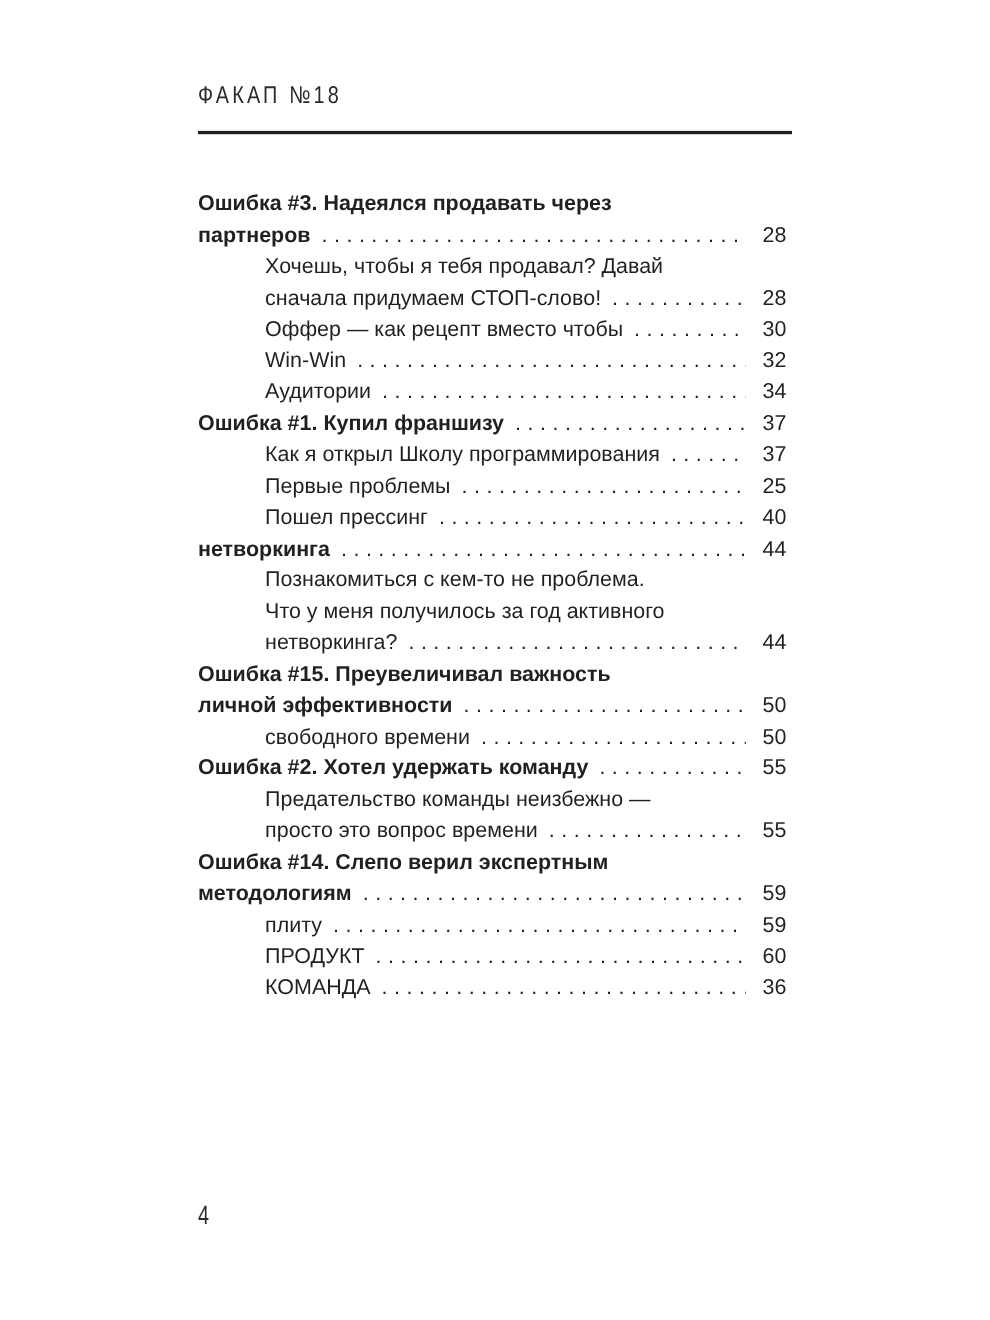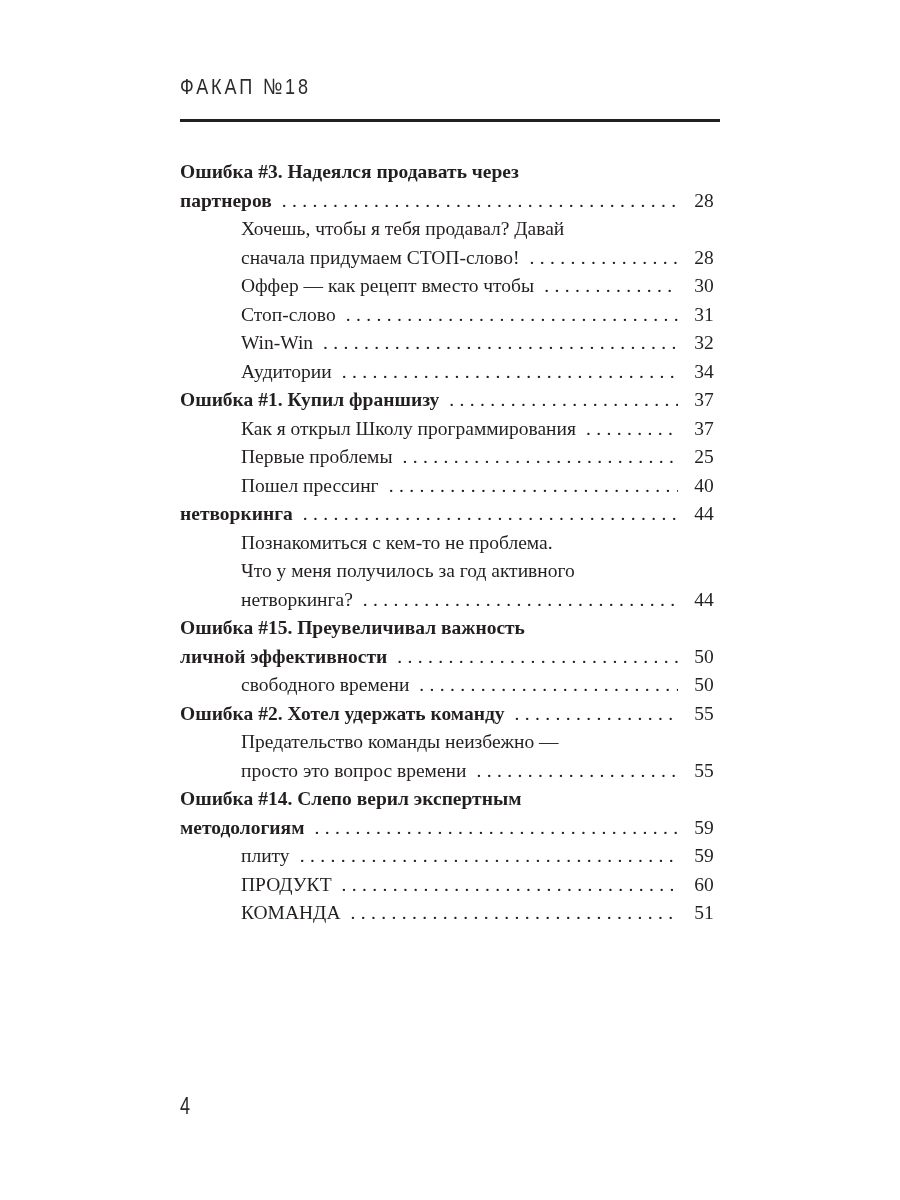--- a/index.html
+++ b/index.html
@@ -3,21 +3,21 @@
   <meta charset="utf-8">
   <style>
     html, body { margin: 0; padding: 0; background: #ffffff; }
     body { width: 900px; height: 1200px; position: relative; overflow: hidden; color: #231f20; }
     .header-title {
       position: absolute; left: 180px; top: 74px;
       font-family: "Liberation Sans", sans-serif; font-size: 22px; letter-spacing: 3.5px;
       font-weight: normal; color: #2b2b2b; transform: scaleX(0.82); transform-origin: left top;
     }
     .header-rule { position: absolute; left: 180px; top: 119px; width: 540px; height: 3px; background: #231f20; }
-    .toc { position: absolute; left: 180px; top: 158px; width: 540px; font-family: Liberation Serif, serif; font-size: 19.5px; }
+    .toc { position: absolute; left: 180px; top: 171px; width: 540px; font-family: Liberation Sans, sans-serif; font-size: 19.5px; }
     .line { height: 28.5px; line-height: 28.5px; display: flex; align-items: baseline; white-space: nowrap; }
     .line.sub { padding-left: 61px; }
     .line.bold { font-weight: bold; }
     .line .text { flex: 0 0 auto; }
     .line .dots {
       flex: 1 1 auto; overflow: hidden; margin: 0 10px 0 10px; font-weight: normal;
       letter-spacing: 5.6px; color: #231f20;
     }
     .line .dots::before { content: ". . . . . . . . . . . . . . . . . . . . . . . . . . . . . . . . . . . . . . . . . . . . . . . . . . . . . . . . . . . . . . . . . . . . . . . . . . . . . . . . . . . . "; letter-spacing: 0; word-spacing: 0.5px; }
     .line .page { flex: 0 0 auto; width: 32px; text-align: center; font-weight: normal; }
@@ -47,25 +47,20 @@
     </div>
     <div class="line sub">
       <span class="text">сначала придумаем СТОП-слово!</span>
       <span class="dots"></span>
       <span class="page">28</span>
     </div>
     <div class="line sub">
       <span class="text">Оффер — как рецепт вместо чтобы</span>
       <span class="dots"></span>
       <span class="page">30</span>
-    </div>
-    <div class="line sub">
-      <span class="text">Стоп-слово</span>
-      <span class="dots"></span>
-      <span class="page">31</span>
     </div>
     <div class="line sub">
       <span class="text">Win-Win</span>
       <span class="dots"></span>
       <span class="page">32</span>
     </div>
     <div class="line sub">
       <span class="text">Аудитории</span>
       <span class="dots"></span>
       <span class="page">34</span>
@@ -146,17 +141,17 @@
       <span class="page">59</span>
     </div>
     <div class="line sub">
       <span class="text">ПРОДУКТ</span>
       <span class="dots"></span>
       <span class="page">60</span>
     </div>
     <div class="line sub">
       <span class="text">КОМАНДА</span>
       <span class="dots"></span>
-      <span class="page">51</span>
+      <span class="page">36</span>
     </div>
   </div>
 
 <div class="page-number">4</div>
 
 </body></html>

